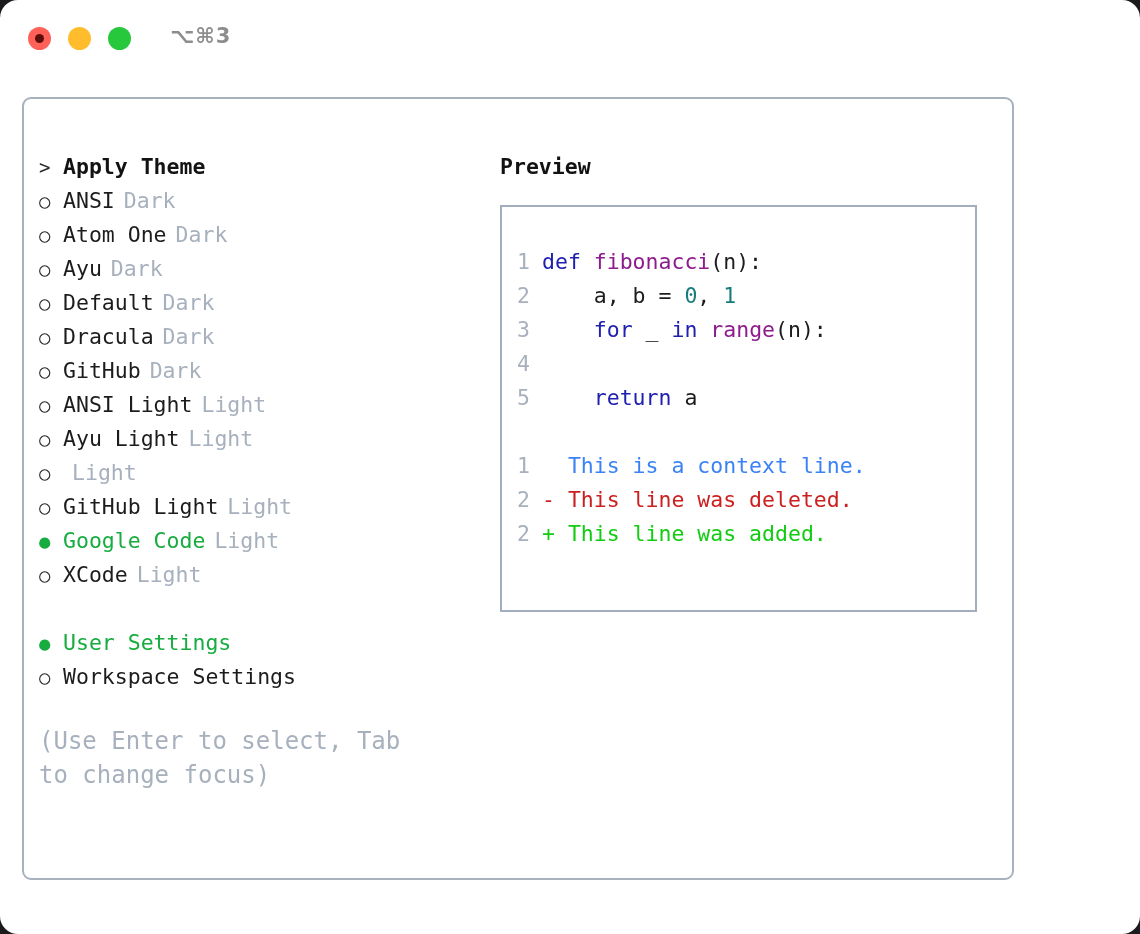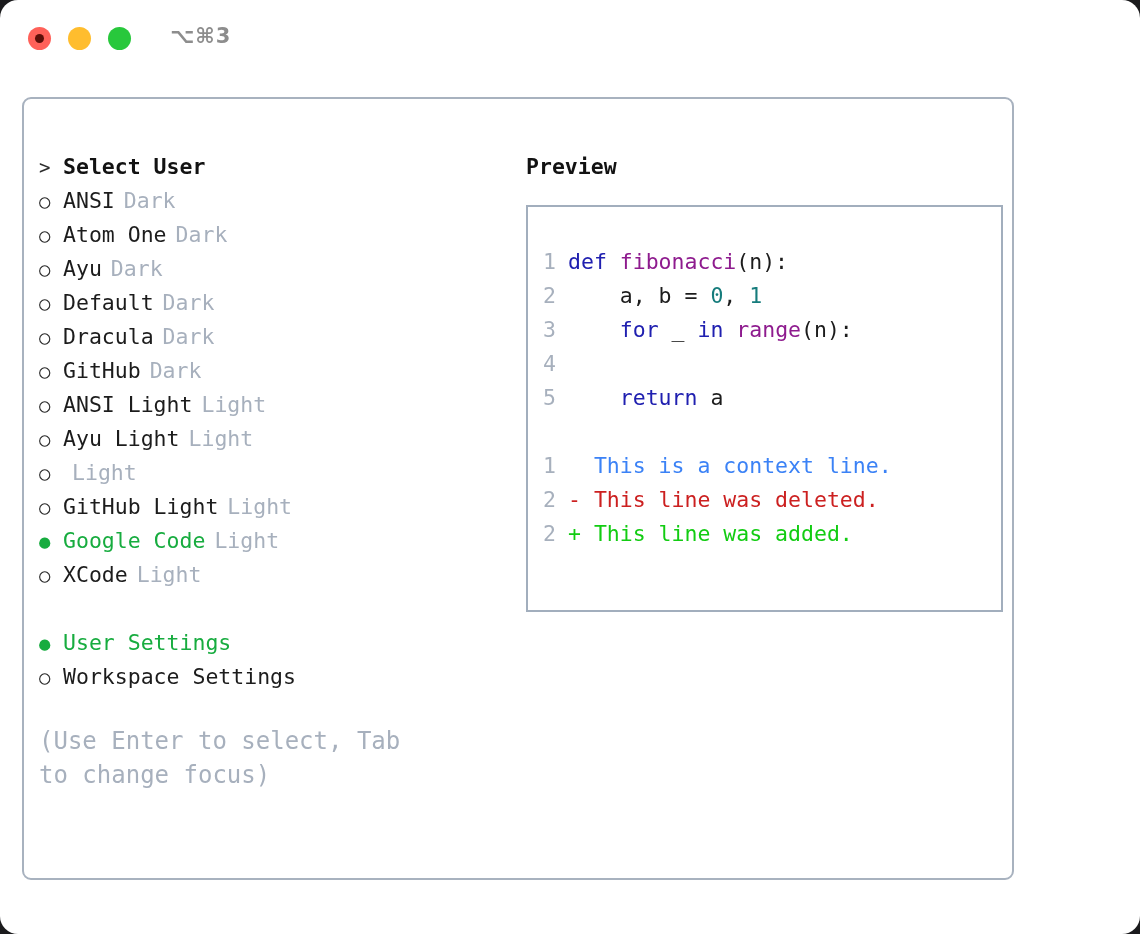--- a/index.html
+++ b/index.html
@@ -119,21 +119,21 @@
     margin-top: 30px;
     font-size: 24px;
     line-height: 34px;
     color: #a7b0bd;
     width: 400px;
   }
 
   
   #right-col {
     position: absolute;
-    left: 502px;
+    left: 476px;
     top: 51px;
     width: 495px;
   }
 
   #preview-title {
     font-size: 21.5px;
     font-weight: 700;
     color: #121212;
     line-height: 34px;
   }
@@ -186,21 +186,21 @@
     <div class="dot" id="dot-min"></div>
     <div class="dot" id="dot-max"></div>
     <div id="shortcut">⌥⌘3</div>
   </div>
 
   <div id="panel">
 
     <div id="left-col">
 
       <div class="list-row mono">
-        <span class="bullet">&gt;</span><span class="row-label hdr">Select User</span>
+        <span class="bullet">&gt;</span><span class="row-label hdr">Apply Theme</span>
       </div>
 
       <div id="theme-list">
           <div class="list-row mono"><span class="bullet">○</span><span class="row-label">ANSI</span><span class="row-tag">Dark</span></div>
           <div class="list-row mono"><span class="bullet">○</span><span class="row-label">Atom One</span><span class="row-tag">Dark</span></div>
           <div class="list-row mono"><span class="bullet">○</span><span class="row-label">Ayu</span><span class="row-tag">Dark</span></div>
           <div class="list-row mono"><span class="bullet">○</span><span class="row-label">Default</span><span class="row-tag">Dark</span></div>
           <div class="list-row mono"><span class="bullet">○</span><span class="row-label">Dracula</span><span class="row-tag">Dark</span></div>
           <div class="list-row mono"><span class="bullet">○</span><span class="row-label">GitHub</span><span class="row-tag">Dark</span></div>
           <div class="list-row mono"><span class="bullet">○</span><span class="row-label">ANSI Light</span><span class="row-tag">Light</span></div>

